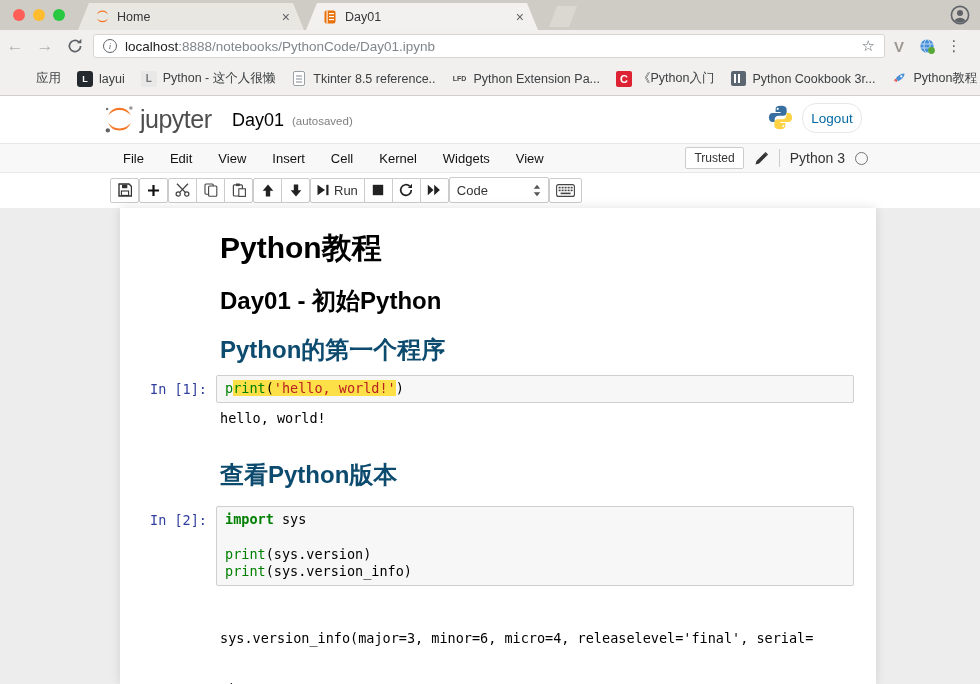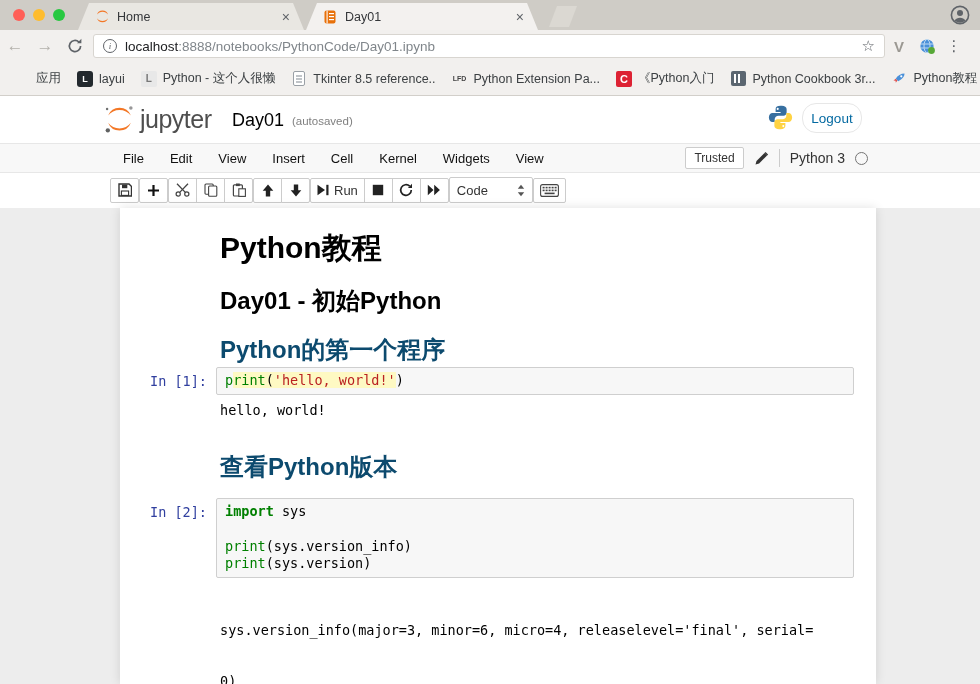--- a/index.html
+++ b/index.html
@@ -80,41 +80,41 @@
   .kcircle{ width:13px; height:13px; border:1.5px solid #757575; border-radius:50%; }
 
   .jtoolbar{ height:34px; background:#fff; display:flex; align-items:center; padding-left:110px; }
   .tgroup{ display:flex; }
   .tbtn{ height:25px; min-width:29px; background:#fff; border:1px solid #ccc; display:flex;
         align-items:center; justify-content:center; padding:0 6px; margin-left:-1px; }
   .tgroup .tbtn:first-child{ margin-left:0; border-radius:2px 0 0 2px; }
   .tgroup .tbtn:last-child{ border-radius:0 2px 2px 0; }
   .tgroup .tbtn:only-child{ border-radius:2px; }
   .runlabel{ font-size:13px; color:#333; margin-left:5px; }
-  .cellsel{ height:26px; width:84px; border:1px solid #ccc; border-radius:2px; background:#fff;
+  .cellsel{ height:26px; width:100px; border:1px solid #ccc; border-radius:2px; background:#fff;
         display:flex; align-items:center; font-size:13px; color:#333; padding:0 7px; }
   .cellsel svg{ margin-left:auto; }
 
   
   .nbbody{ position:absolute; top:208px; left:0; right:0; bottom:0; background:#ededed; }
   .nbcontainer{ position:absolute; left:120px; top:0; bottom:0; width:756px; background:#fff;
         box-shadow:0 0 10px rgba(0,0,0,0.12); padding-top:15px; overflow:hidden; }
   .nb-h1{ margin:8px 22px 0 100px; font-size:30px; line-height:34px; font-weight:bold; color:#000; }
   .nb-h2{ margin:22px 22px 0 100px; font-size:24px; line-height:28px; font-weight:bold; color:#000; }
   .nb-h3{ margin:24px 22px 0 100px; font-size:24px; line-height:22px; font-weight:bold; color:#0c4a6e; }
   .nb-h3b{ margin-top:37px; }
-  .cell{ display:flex; margin:6px 22px 0 0; position:relative; }
+  .cell{ display:flex; margin:14px 22px 0 0; position:relative; }
   .prompt{ width:96px; flex:none; text-align:right; padding-right:9px; padding-top:6px;
         font:13.5px "DejaVu Sans Mono","Liberation Mono",monospace; color:#303f9f; }
   .inputbox{ flex:1; background:#f7f7f7; border:1px solid #cfcfcf; border-radius:2px; padding:4px 8px; }
   .cm{ font:13.5px/17.5px "DejaVu Sans Mono","Liberation Mono",monospace; color:#000; white-space:pre; }
   .kw{ color:#008000; }
   .bold{ font-weight:bold; }
   .str{ color:#ba2121; }
-  .sel{ background:#fef9c3; }
+  .sel{ background:#fde047; }
   .outarea{ margin:7px 22px 0 100px; font:13.5px/17px "DejaVu Sans Mono","Liberation Mono",monospace;
         color:#000; white-space:pre; }
   .out2{ margin-top:10px; }
   .cell2{ margin-top:20px; }
 
   svg{ display:block; }
 </style>
 </head>
 <body>
 
@@ -414,22 +414,22 @@
       </div>
       <div class="outarea">hello, world!</div>
 
       <h3 class="nb-h3 nb-h3b">查看Python版本</h3>
 
       <div class="cell cell2">
         <div class="prompt">In [2]:</div>
         <div class="inputbox">
           <div class="cm"><span class="kw bold">import</span><span> sys</span></div>
           <div class="cm">&nbsp;</div>
+          <div class="cm"><span class="kw">print</span><span>(sys.version)</span></div>
           <div class="cm"><span class="kw">print</span><span>(sys.version_info)</span></div>
-          <div class="cm"><span class="kw">print</span><span>(sys.version)</span></div>
         </div>
       </div>
       <div class="outarea out2">
         <div>sys.version_info(major=3, minor=6, micro=4, releaselevel='final', serial=</div>
         <div>0)</div>
         
         
       </div>
 
     </div>

